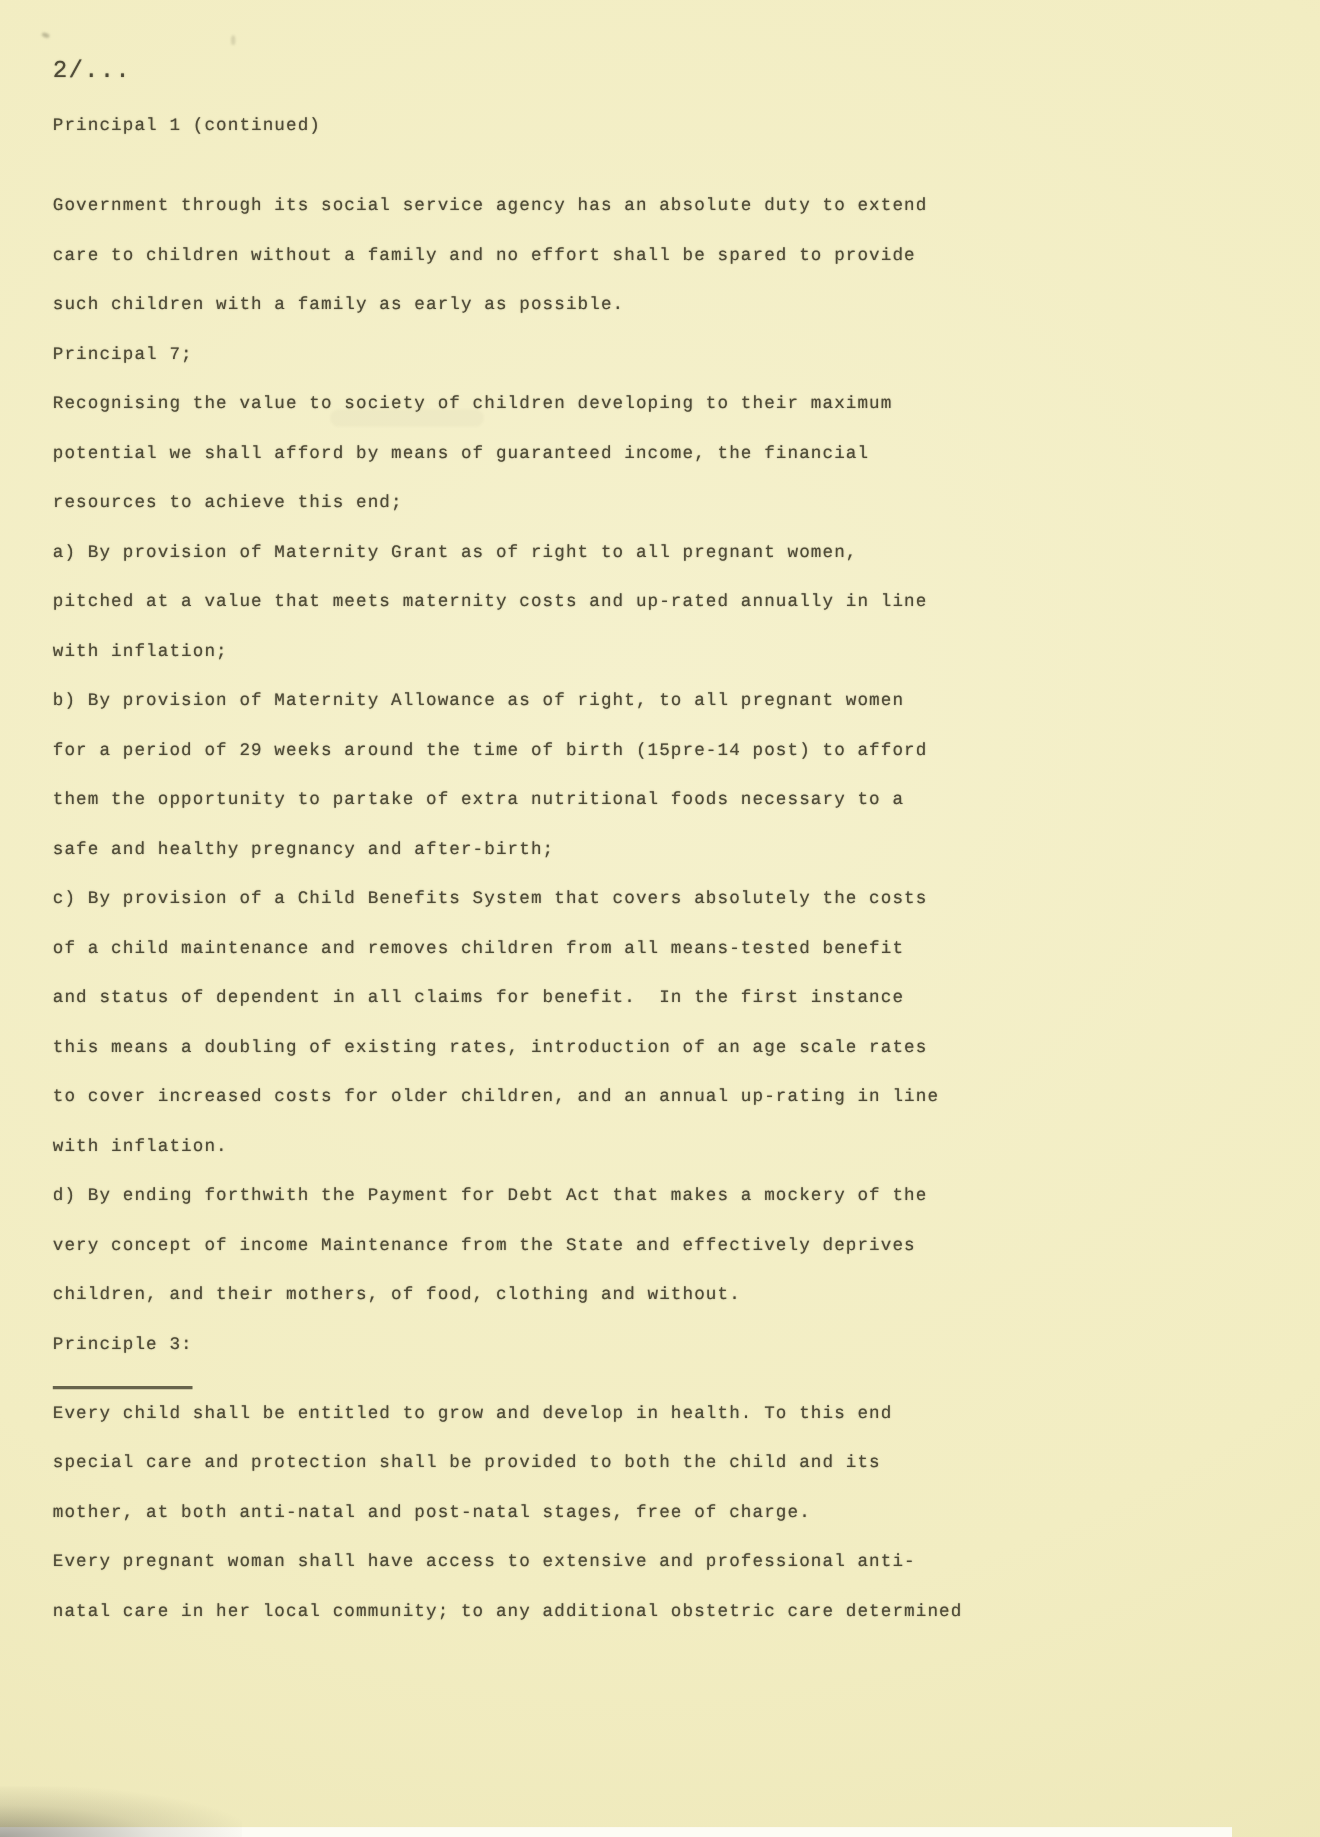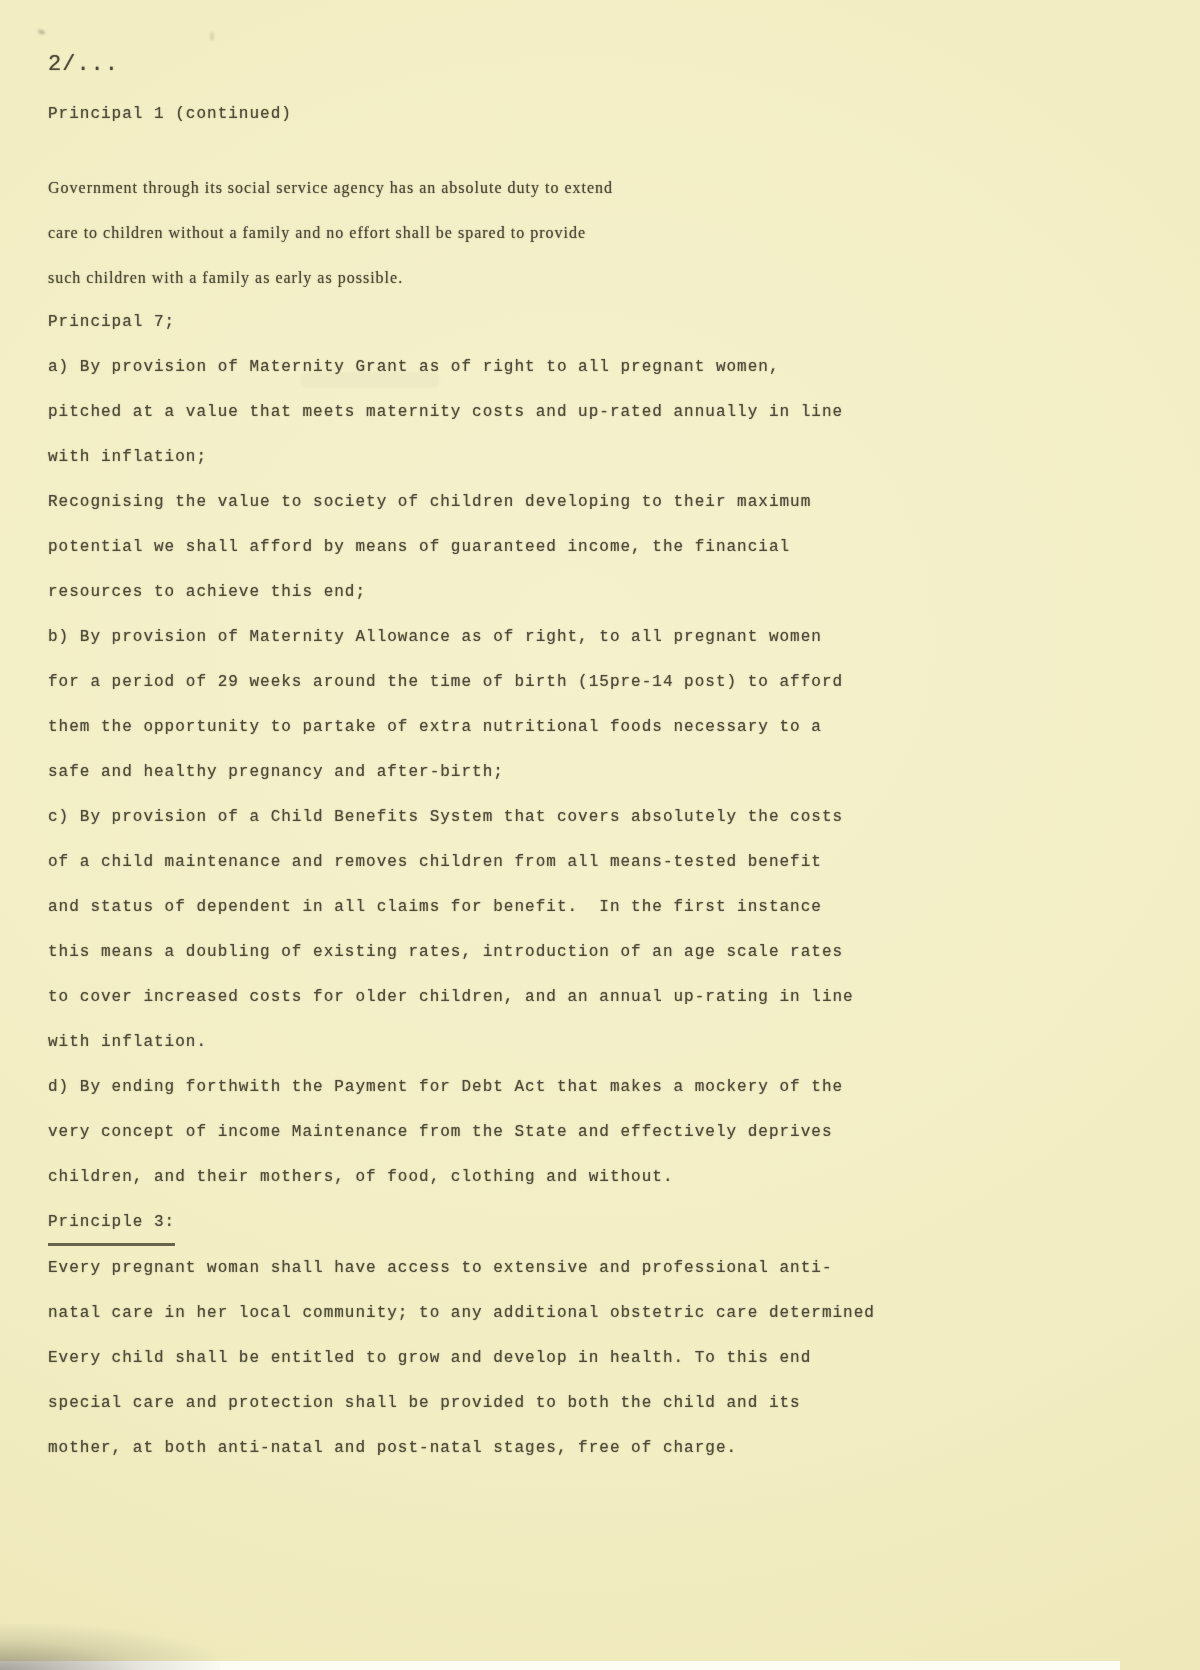--- a/index.html
+++ b/index.html
@@ -54,25 +54,25 @@
     margin-bottom: 5px;
   }
   .doc p {
     margin: 0;
     font-size: 16px;
     letter-spacing: 1px;
     line-height: 45px;
     white-space: pre-wrap;
     text-shadow: 0 0 1.2px rgba(79, 75, 55, 0.72);
   }
-  .doc p.gap-top { margin-top: 28px; font-family: Liberation Serif, serif; }
+  .doc p.gap-top { margin-top: 28px; }
   .heading.underlined .u-span {
     display: inline-block;
     border-bottom: 3px solid rgba(79, 75, 55, 0.85);
-    padding-bottom: 2px;
+    padding-bottom: 19px;
     line-height: 38px;
   }
 </style>
 </head>
 <body>
 
 <div class="paper">
   <div class="smudge s1"></div>
   <div class="smudge s2"></div>
   <div class="smudge s3"></div>
@@ -81,49 +81,49 @@
 
   <div class="doc">
     <p class="heading">Principal 1 (continued)</p>
 
     <p class="para gap-top">Government through its social service agency has an absolute duty to extend
 care to children without a family and no effort shall be spared to provide
 such children with a family as early as possible.</p>
 
     <p class="heading">Principal 7;</p>
 
+    <p class="para">Recognising the value to society of children developing to their maximum
+potential we shall afford by means of guaranteed income, the financial
+resources to achieve this end;</p>
+
     <p class="para">a) By provision of Maternity Grant as of right to all pregnant women,
 pitched at a value that meets maternity costs and up-rated annually in line
 with inflation;</p>
-
-    <p class="para">Recognising the value to society of children developing to their maximum
-potential we shall afford by means of guaranteed income, the financial
-resources to achieve this end;</p>
 
     <p class="para">b) By provision of Maternity Allowance as of right, to all pregnant women
 for a period of 29 weeks around the time of birth (15pre-14 post) to afford
 them the opportunity to partake of extra nutritional foods necessary to a
 safe and healthy pregnancy and after-birth;</p>
 
     <p class="para">c) By provision of a Child Benefits System that covers absolutely the costs
 of a child maintenance and removes children from all means-tested benefit
 and status of dependent in all claims for benefit.  In the first instance
 this means a doubling of existing rates, introduction of an age scale rates
 to cover increased costs for older children, and an annual up-rating in line
 with inflation.</p>
 
     <p class="para">d) By ending forthwith the Payment for Debt Act that makes a mockery of the
 very concept of income Maintenance from the State and effectively deprives
 children, and their mothers, of food, clothing and without.</p>
 
     <p class="heading underlined"><span class="u-span">Principle 3:</span></p>
 
-    <p class="para">Every pregnant woman shall have access to extensive and professional anti-
-natal care in her local community; to any additional obstetric care determined</p>
-
     <p class="para">Every child shall be entitled to grow and develop in health. To this end
 special care and protection shall be provided to both the child and its
 mother, at both anti-natal and post-natal stages, free of charge.</p>
+
+    <p class="para">Every pregnant woman shall have access to extensive and professional anti-
+natal care in her local community; to any additional obstetric care determined</p>
   </div>
 
   <div class="bottom-edge"></div>
   <div class="corner-shadow"></div>
 </div>
 
 </body></html>

